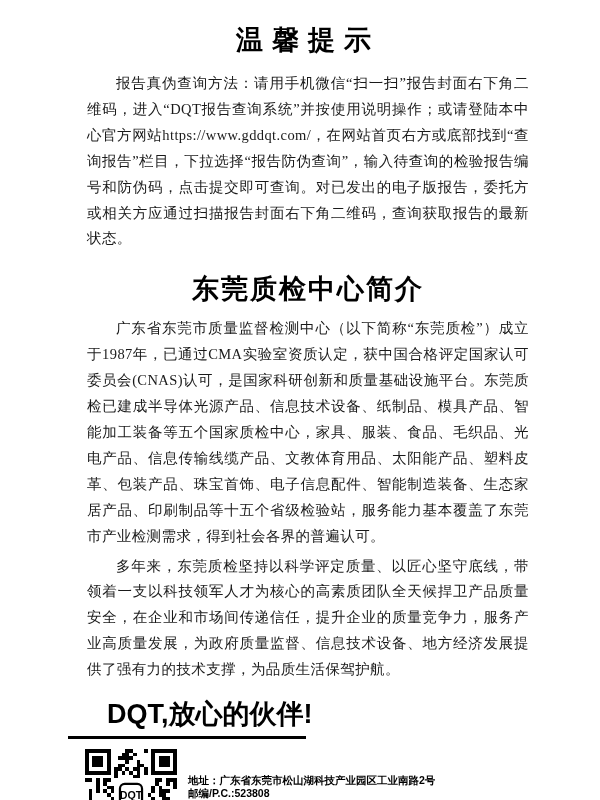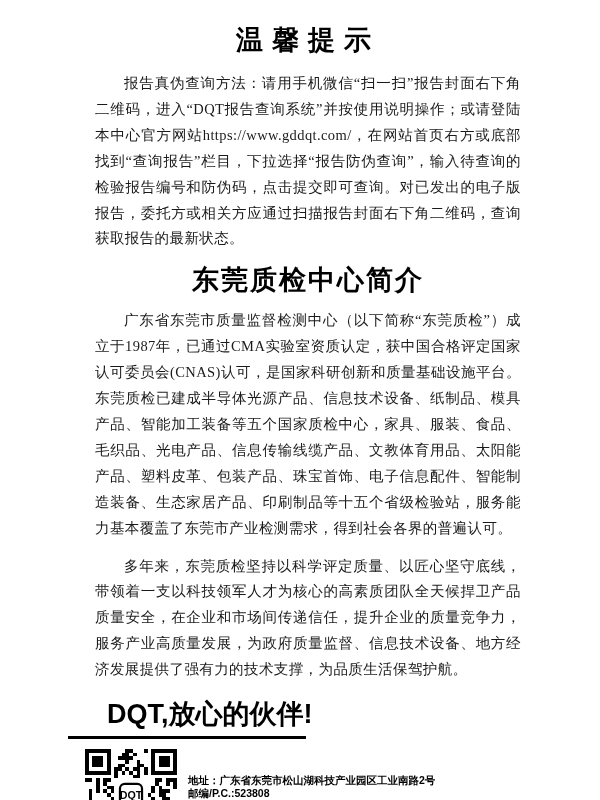--- a/index.html
+++ b/index.html
@@ -18,23 +18,23 @@
   .cal-title {
     font-family: "Liberation Serif", "DejaVu Serif", serif;
     font-weight: bold;
     color: #000;
     text-align: center;
     font-size: 27px;
     line-height: 32px;
     margin: 0 0 15px 0;
   }
   .cal-title.t1 { letter-spacing: 9px; }
-  .cal-title.t2 { letter-spacing: 2px; margin-top: 6px; margin-bottom: 11px; }
+  .cal-title.t2 { letter-spacing: 2px; margin-top: 21px; margin-bottom: 11px; }
   p.body-text {
-    margin: 12px;
+    margin: 4px;
     font-size: 14.5px;
     line-height: 25.9px;
     text-align: justify;
     text-indent: 2em;
     letter-spacing: 0.4px;
     color: #1a1a1a;
   }
   .footer { margin-top: 16px; }
   .slogan {
     font-family: "Liberation Sans", "DejaVu Sans", sans-serif;

